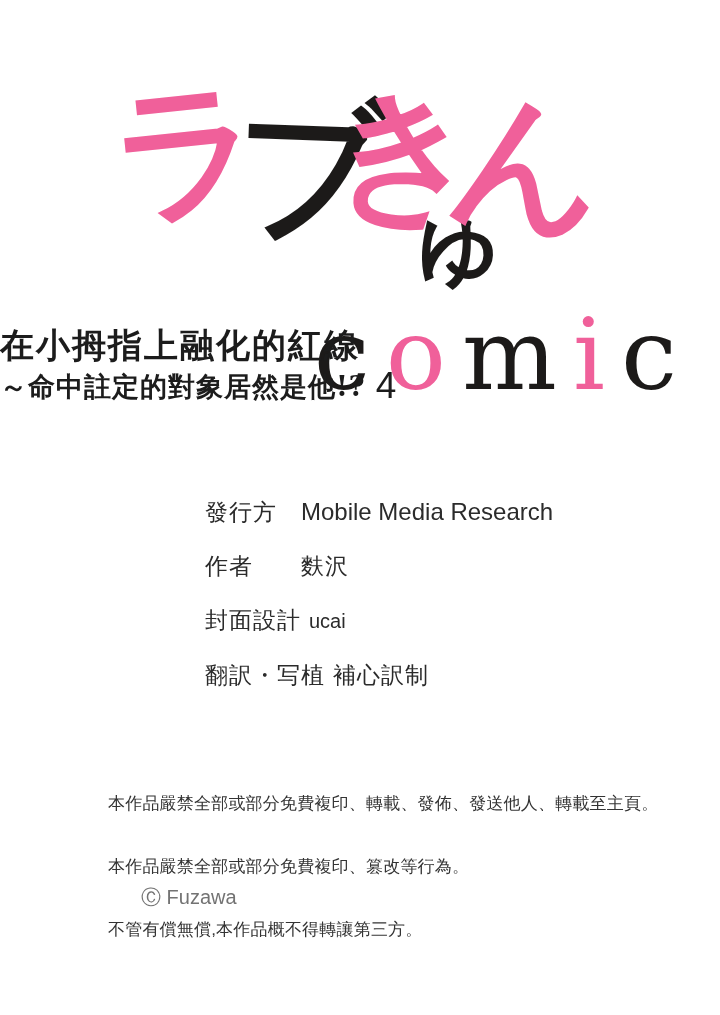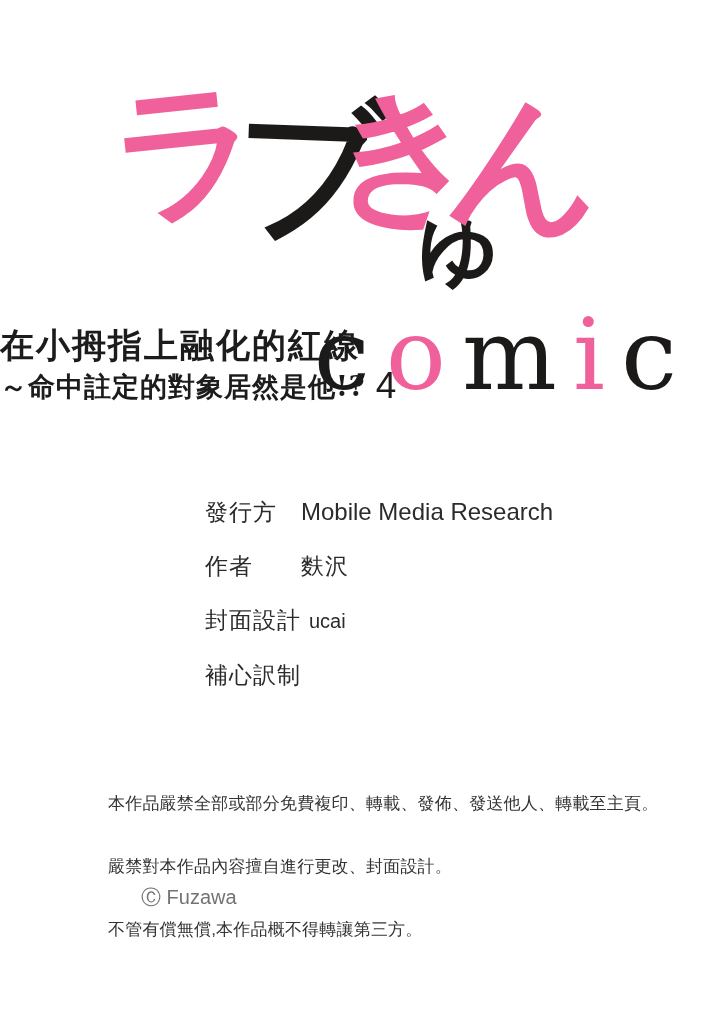--- a/index.html
+++ b/index.html
@@ -162,25 +162,26 @@
     </div>
     <div class="credit-row">
       <span class="credit-label">作者</span>
       <span class="credit-value">麩沢</span>
     </div>
     <div class="credit-row">
       <span class="credit-label">封面設計</span>
       <span class="credit-value small-latin">ucai</span>
     </div>
     <div class="credit-row">
+      <span class="credit-label">翻訳・写植</span>
       <span class="credit-value">補心訳制</span>
     </div>
   </div>
 
   <div class="disclaimer">
     <div>本作品嚴禁全部或部分免費複印、轉載、發佈、發送他人、轉載至主頁。</div>
-    <div>嚴禁對本作品內容擅自進行更改、封面設計。</div>
+    <div>本作品嚴禁全部或部分免費複印、篡改等行為。</div>
     <div>不管有償無償,本作品概不得轉讓第三方。</div>
   </div>
 
   <div class="copyright">Ⓒ Fuzawa</div>
 
 </div>
 
 </body></html>

